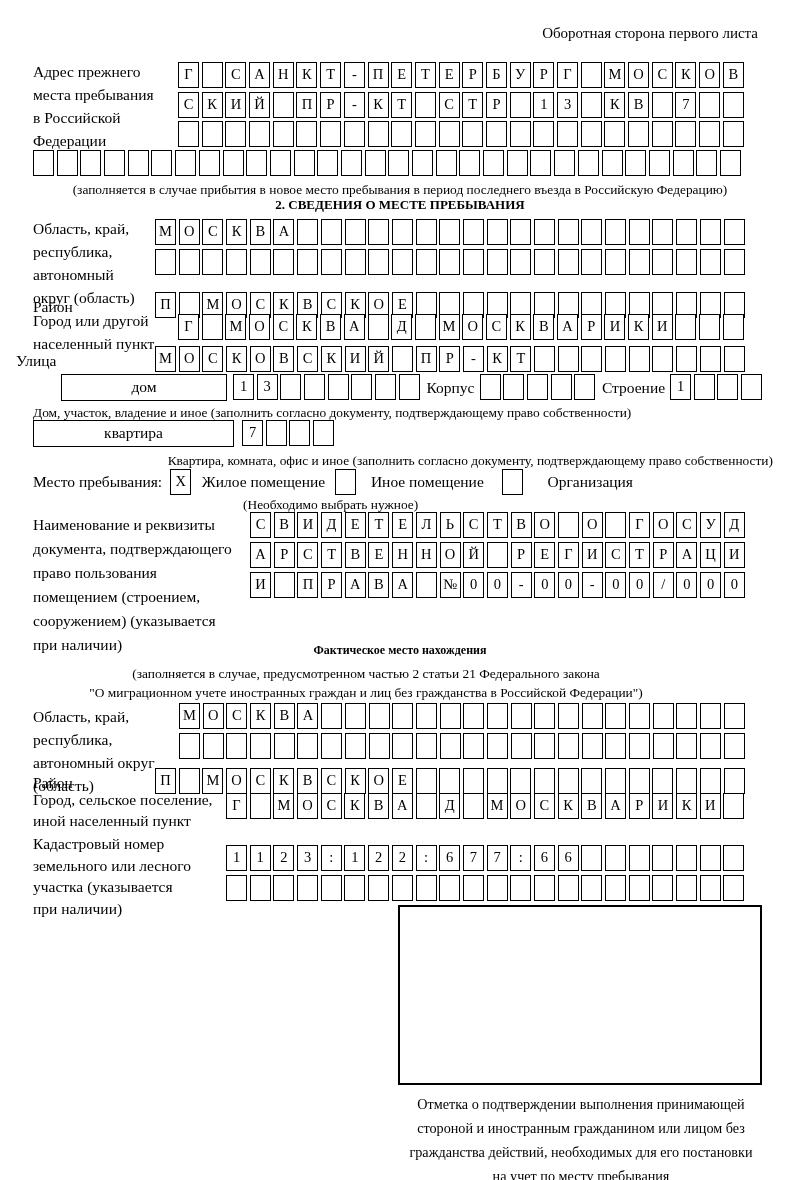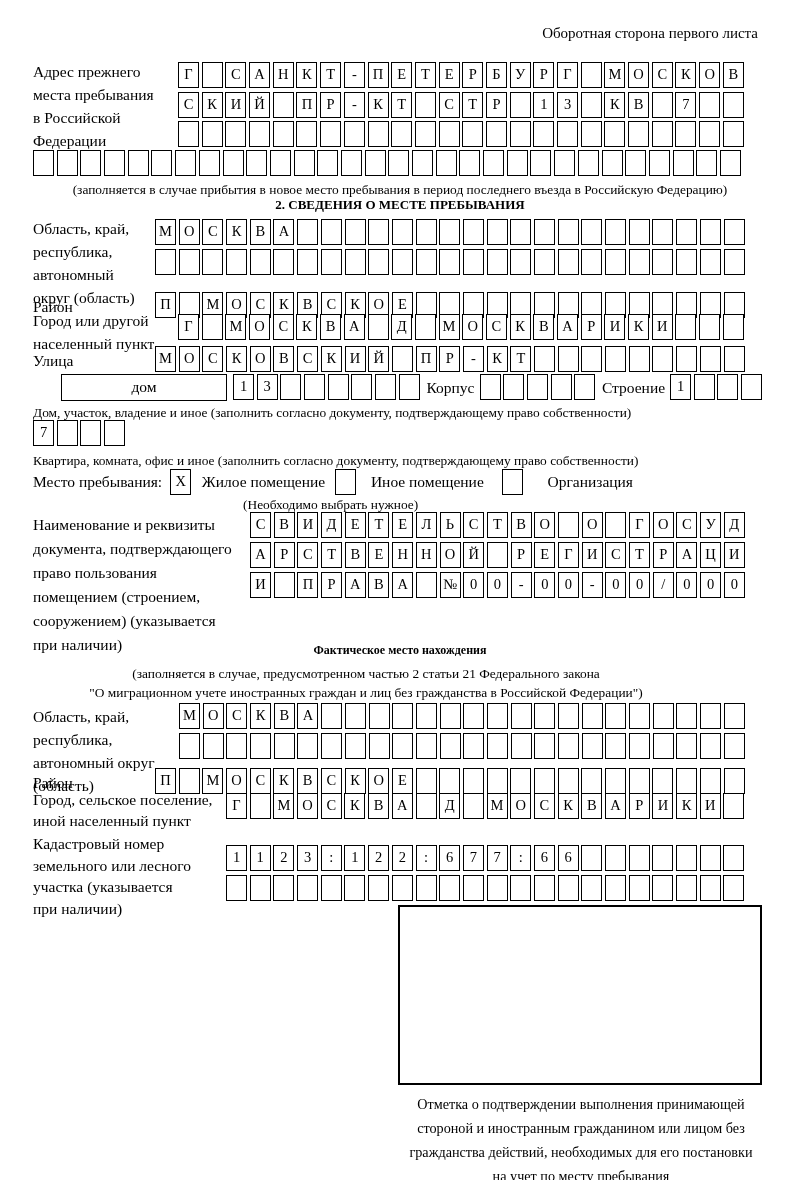--- a/index.html
+++ b/index.html
@@ -261,21 +261,21 @@
     <div class="cell">А</div>
     <div class="cell">Р</div>
     <div class="cell">И</div>
     <div class="cell">К</div>
     <div class="cell">И</div>
     <div class="cell"></div>
     <div class="cell"></div>
     <div class="cell"></div>
   </div>
 
-<div class="abs label" style="left:33px; top:349px;">Улица</div>
+<div class="abs label" style="left:16px; top:349px;">Улица</div>
 <div class="abs cells" style="left:155px; top:346px;">
     <div class="cell">М</div>
     <div class="cell">О</div>
     <div class="cell">С</div>
     <div class="cell">К</div>
     <div class="cell">О</div>
     <div class="cell">В</div>
     <div class="cell">С</div>
     <div class="cell">К</div>
     <div class="cell">И</div>
@@ -321,28 +321,29 @@
   <div class="cells">
       <div class="cell">1</div>
       <div class="cell"></div>
       <div class="cell"></div>
       <div class="cell"></div>
     </div>
 </div>
 <div class="abs fineprint" style="left:33px; top:404px; width:740px;">Дом, участок, владение и иное (заполнить согласно документу, подтверждающему право собственности)</div>
 
 <div class="abs" style="left:33px; top:420px; display:flex; align-items:flex-start;">
+  <div class="labelbox" style="width:201px; margin-right:8px;">квартира</div>
   <div class="cells">
       <div class="cell">7</div>
       <div class="cell"></div>
       <div class="cell"></div>
       <div class="cell"></div>
     </div>
 </div>
-<div class="abs fineprint" style="left:33px; top:452px; width:740px;">Квартира, комната, офис и иное (заполнить согласно документу, подтверждающему право собственности)</div>
+<div class="abs fineprint" style="left:33px; top:452px; width:740px;text-align:right;">Квартира, комната, офис и иное (заполнить согласно документу, подтверждающему право собственности)</div>
 
 <div class="abs" style="left:33px; top:468px; display:flex; align-items:center;">
   <span class="inline-lbl" style="margin-right:8px;">Место пребывания:</span>
   <div class="cell">X</div>
   <span class="inline-lbl" style="margin:0 10px 0 8px;">Жилое помещение</span>
   <div class="cell"></div>
   <span class="inline-lbl" style="margin:0 18px 0 12px;">Иное помещение</span>
   <div class="cell"></div>
   <span class="inline-lbl" style="margin-left:22px;">Организация</span>
 </div>

